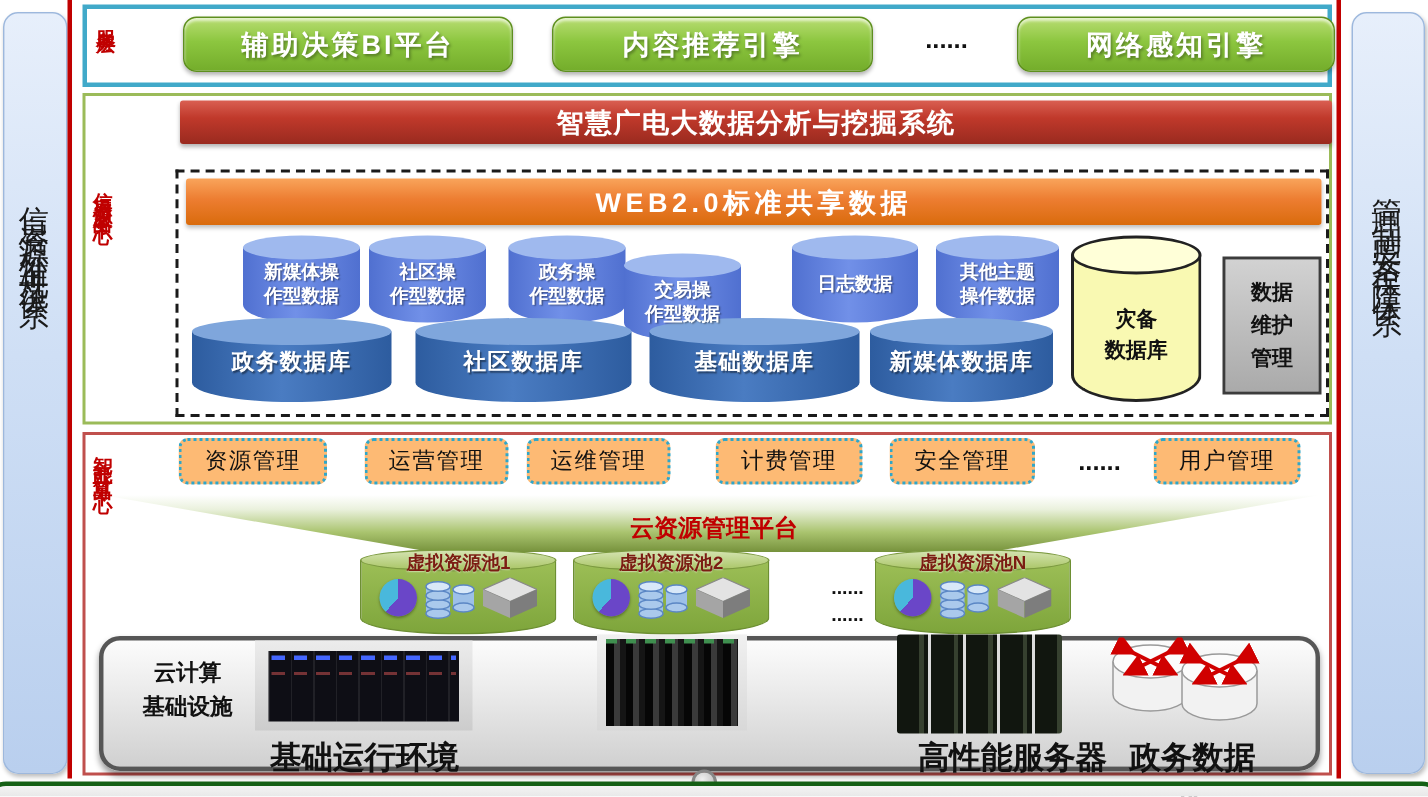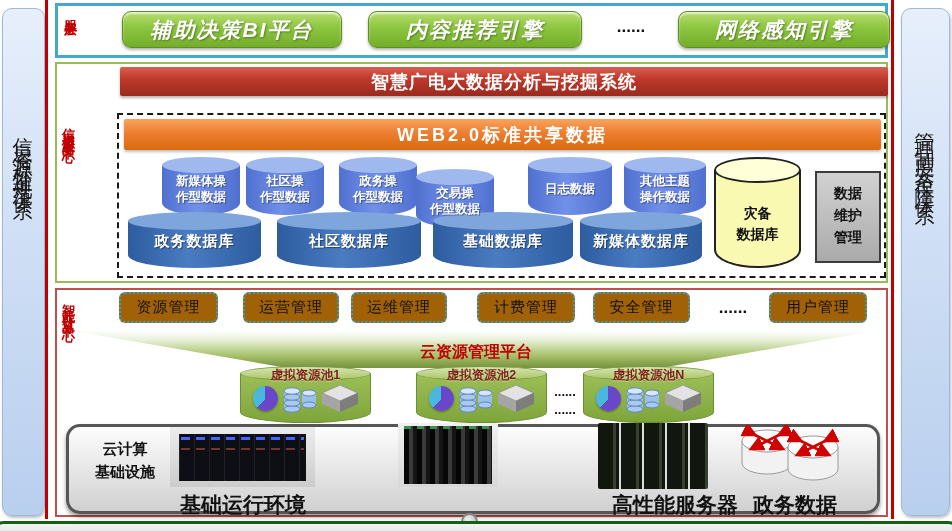--- a/index.html
+++ b/index.html
@@ -29,23 +29,23 @@
 
   .sec-label{position:absolute;color:#c00000;font-weight:bold;font-size:13px;z-index:5;}
   #svc-label{left:61px;top:9px;letter-spacing:2px;}
   #info-label{left:59px;top:118px;letter-spacing:3px;}
   #cloud-label{left:59px;top:294px;letter-spacing:4px;}
 
   
   .gbtn{position:absolute;top:11px;height:35px;border-radius:9px;
     background:linear-gradient(180deg,#b8dd72 0%,#8cc63f 45%,#74ad2b 100%);
     border:1px solid #5e8f1f;box-shadow:inset 0 2px 2px rgba(255,255,255,.65),0 2px 3px rgba(0,0,0,.3);
-    color:#fff;font-weight:bold;font-size:21px;letter-spacing:2px;
+    color:#fff;font-weight:bold;font-size:18px;letter-spacing:2px;
     display:flex;align-items:center;justify-content:center;
-    text-shadow:1px 1px 2px rgba(0,0,0,.35);font-style:italic;}
+    text-shadow:1px 1px 2px rgba(0,0,0,.35);}
   .dots{position:absolute;color:#111;font-weight:bold;font-size:17px;text-align:center;}
 
   
   #red-banner{position:absolute;left:120px;top:67px;width:768px;height:29px;
     background:linear-gradient(180deg,#d95f52 0%,#c0392b 40%,#992a1f 100%);
     color:#fff;font-weight:bold;font-size:18px;letter-spacing:1px;
     display:flex;align-items:center;justify-content:center;border-radius:2px;
     box-shadow:0 2px 3px rgba(0,0,0,.3);}
   #dashed-box{position:absolute;left:117px;top:113px;width:769px;height:165px;
     border:2px dashed #1a1a1a;box-sizing:border-box;}
@@ -81,25 +81,25 @@
   #cyl-disaster .cap{height:26px;background:#ffffd8;border:2px solid #222;box-sizing:border-box;}
   #cyl-disaster .bod{top:13px;background:#f9f9b2;border:2px solid #222;border-top:none;
     border-radius:0 0 50% 50%/0 0 18px 18px;box-sizing:border-box;}
   #cyl-disaster .txt{top:46px;color:#111;font-size:14px;line-height:1.5;text-shadow:none;
     font-family:"DejaVu Serif","Liberation Serif",serif;}
 
   #maint-box{position:absolute;left:815px;top:171px;width:66px;height:92px;
     background:linear-gradient(180deg,#d2d2d2,#aaaaaa);border:2px solid #3c3c3c;
     box-sizing:border-box;display:flex;align-items:center;justify-content:center;
     text-align:center;font-weight:bold;font-size:14px;color:#111;line-height:1.55;
-    font-family:Liberation Mono, monospace;}
+    font-family:Liberation Sans, sans-serif;}
 
   
   .mgmt{position:absolute;top:292px;height:31px;border:2.5px dotted #2fa6c9;border-radius:6px;
-    background:#a16207;box-sizing:border-box;display:flex;align-items:center;justify-content:center;
+    background:#fdba74;box-sizing:border-box;display:flex;align-items:center;justify-content:center;
     font-size:15px;color:#111;letter-spacing:1px;}
 
   
   #platform-shape{position:absolute;left:68px;top:330px;width:812px;height:38px;
     background:linear-gradient(180deg,#ffffff 0%,#eaf1dd 25%,#aac46f 65%,#76923c 100%);
     clip-path:polygon(0 0,100% 0,73% 100%,27% 100%);}
   #platform-text{position:absolute;left:376px;top:342px;width:200px;text-align:center;
     color:#c00000;font-weight:bold;font-size:16px;z-index:4;}
 
   
@@ -280,21 +280,21 @@
             <ellipse cx="28" cy="10" rx="7" ry="3" fill="#d8e8f8"></ellipse>
         </g>
       </svg>
       <svg width="36" height="27" viewBox="0 0 36 27">
         <polygon points="18,0 36,8 18,16 0,8" fill="#e3e3e3" stroke="#8a8a8a" stroke-width="0.8"></polygon>
         <polygon points="0,8 18,16 18,27 0,19" fill="#a5a5a5"></polygon>
         <polygon points="36,8 18,16 18,27 36,19" fill="#7d7d7d"></polygon>
       </svg>
     </div>
   </div>
-  <div class="cyl pool" style="left:416px;">
+  <div class="cyl pool" style="left:382px;font-family:Liberation Mono, monospace;">
     <div class="bod"></div>
       <div class="cap"></div>
     <div class="txt">虚拟资源池2</div>
     <div class="icons">
       <div class="pie"></div>
       <svg width="38" height="30" viewBox="0 0 38 30">
         <g stroke="#5b87c5" stroke-width="1" fill="#aac9ec">
           <rect x="3" y="8" width="16" height="18" fill="#9dc0e8" stroke="none"></rect>
           <ellipse cx="11" cy="26" rx="8" ry="3.2"></ellipse>
             <ellipse cx="11" cy="20" rx="8" ry="3.2"></ellipse>

